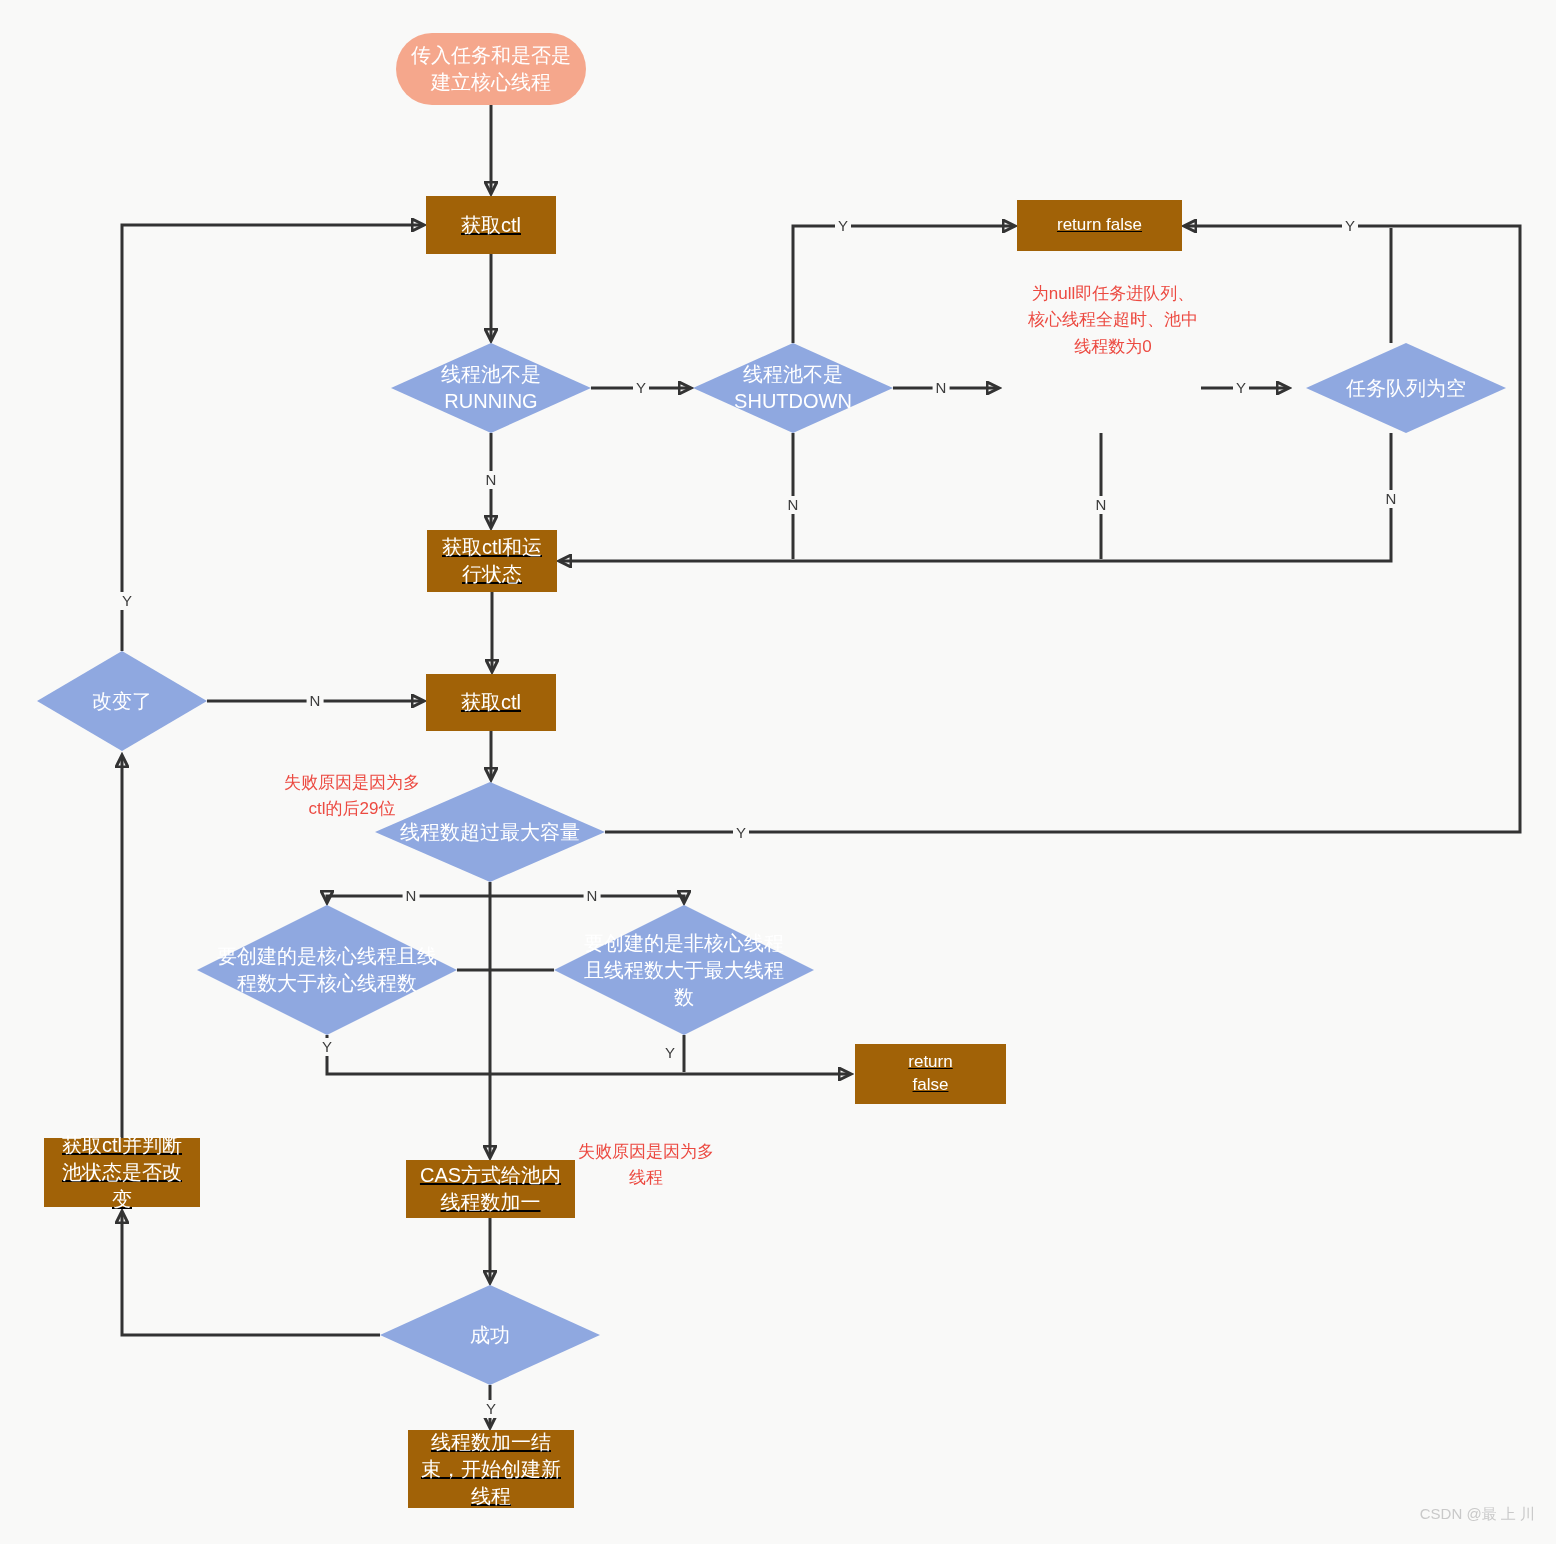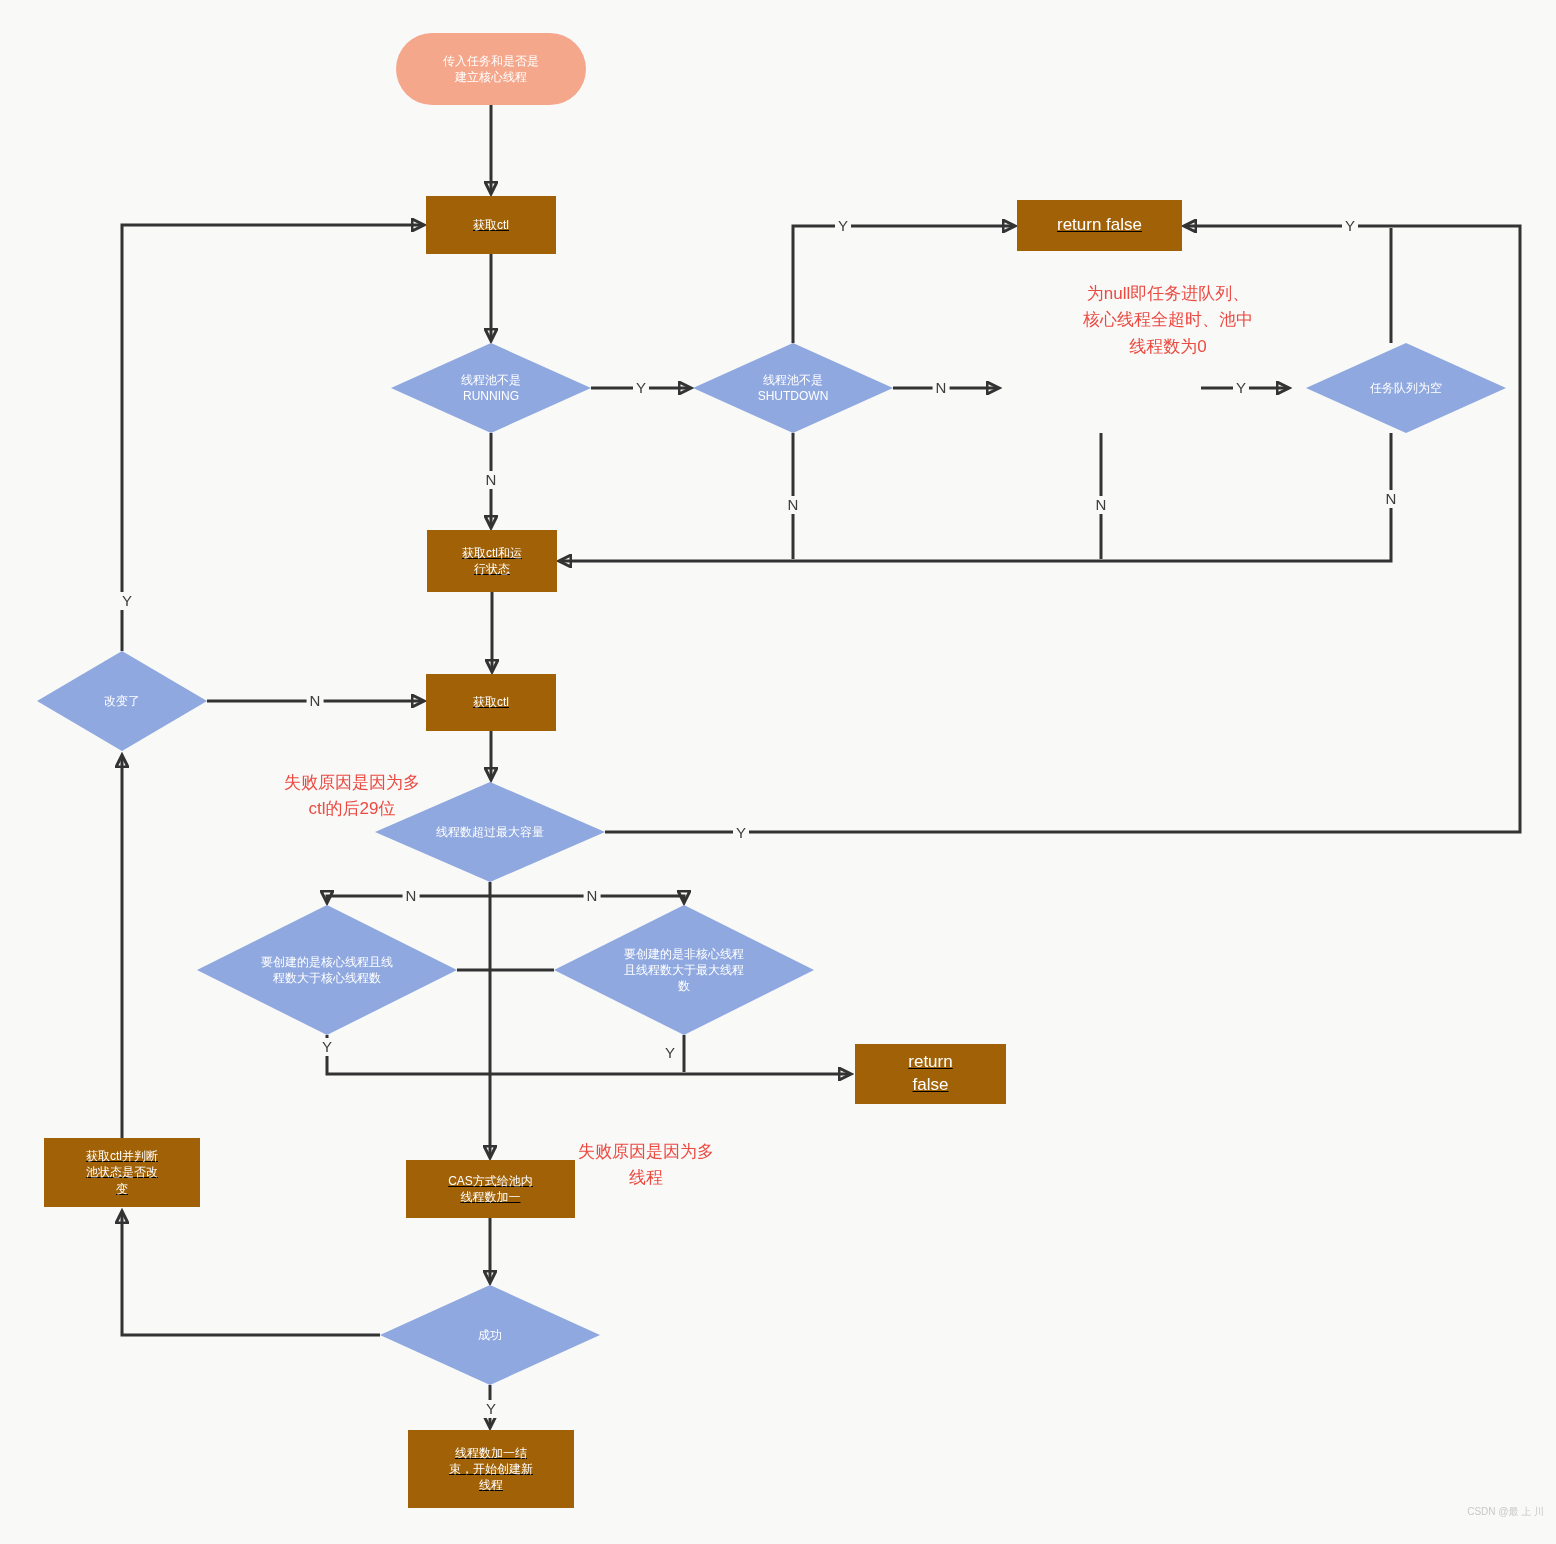--- a/index.html
+++ b/index.html
@@ -6,38 +6,38 @@
   body{
     width:1556px;height:1544px;position:relative;overflow:hidden;
     background:#f9f9f8;
     font-family:"Liberation Sans","DejaVu Sans",sans-serif;
   }
   #stage{position:absolute;left:0;top:0;width:1556px;height:1544px;}
   svg.wires{position:absolute;left:0;top:0;width:1556px;height:1544px;pointer-events:none;}
   svg.wires path{stroke:#333333;stroke-width:3;fill:none;}
   .node{position:absolute;display:flex;align-items:center;justify-content:center;}
   .node .lbl{
-    position:relative;z-index:2;color:#ffffff;font-size:12px;line-height:1.35;
+    position:relative;z-index:2;color:#ffffff;font-size:20px;line-height:1.35;
     text-align:center;white-space:pre-line;width:max-content;max-width:280px;
   }
   .process{background:#a16207;text-decoration:underline;}
   .start{background:#f5a78c;border-radius:38px;}
   .diamond{background:transparent;}
   .dshape{position:absolute;left:0;top:0;width:100%;height:100%;z-index:1;}
   .dshape polygon{fill:#8fa8e0;}
   .edge-label{
     position:absolute;transform:translate(-50%,-50%);z-index:3;
     font-size:15px;color:#3c3c3c;background:#f9f9f8;padding:0 3px;line-height:1.2;
   }
   .note{
     position:absolute;z-index:3;color:#ec4a41;font-size:17px;line-height:1.55;
     text-align:center;white-space:pre-line;transform:translate(-50%,0);
   }
   .watermark{
-    position:absolute;right:12px;top:1505px;z-index:3;color:#c9c9c9;font-size:10px;
+    position:absolute;right:21px;top:1505px;z-index:3;color:#c9c9c9;font-size:15px;
   }
 </style>
 </head>
 <body>
 
 <div id="stage">
 
   <svg class="wires">
     <defs>
       <marker id="arr" markerUnits="userSpaceOnUse" markerWidth="16" markerHeight="14" refX="11" refY="7" orient="auto">
@@ -171,21 +171,21 @@
 数</span>
   </div>
 
   <div class="node diamond" style="left:380px;top:1285px;width:220px;height:100px">
     <svg class="dshape" viewBox="0 0 100 100" preserveAspectRatio="none">
         <polygon points="50,0 100,50 50,100 0,50"></polygon>
       </svg>
     <span class="lbl">成功</span>
   </div>
 
-  <div class="note" style="left:1168px;top:281px">为null即任务进队列、
+  <div class="note" style="left:1113px;top:281px">为null即任务进队列、
 核心线程全超时、池中
 线程数为0</div>
   <div class="note" style="left:352px;top:770px">失败原因是因为多
 ctl的后29位</div>
   <div class="note" style="left:646px;top:1139px">失败原因是因为多
 线程</div>
 
   <span class="edge-label" style="left:641px;top:388px">Y</span>
   <span class="edge-label" style="left:941px;top:388px">N</span>
   <span class="edge-label" style="left:1241px;top:388px">Y</span>

